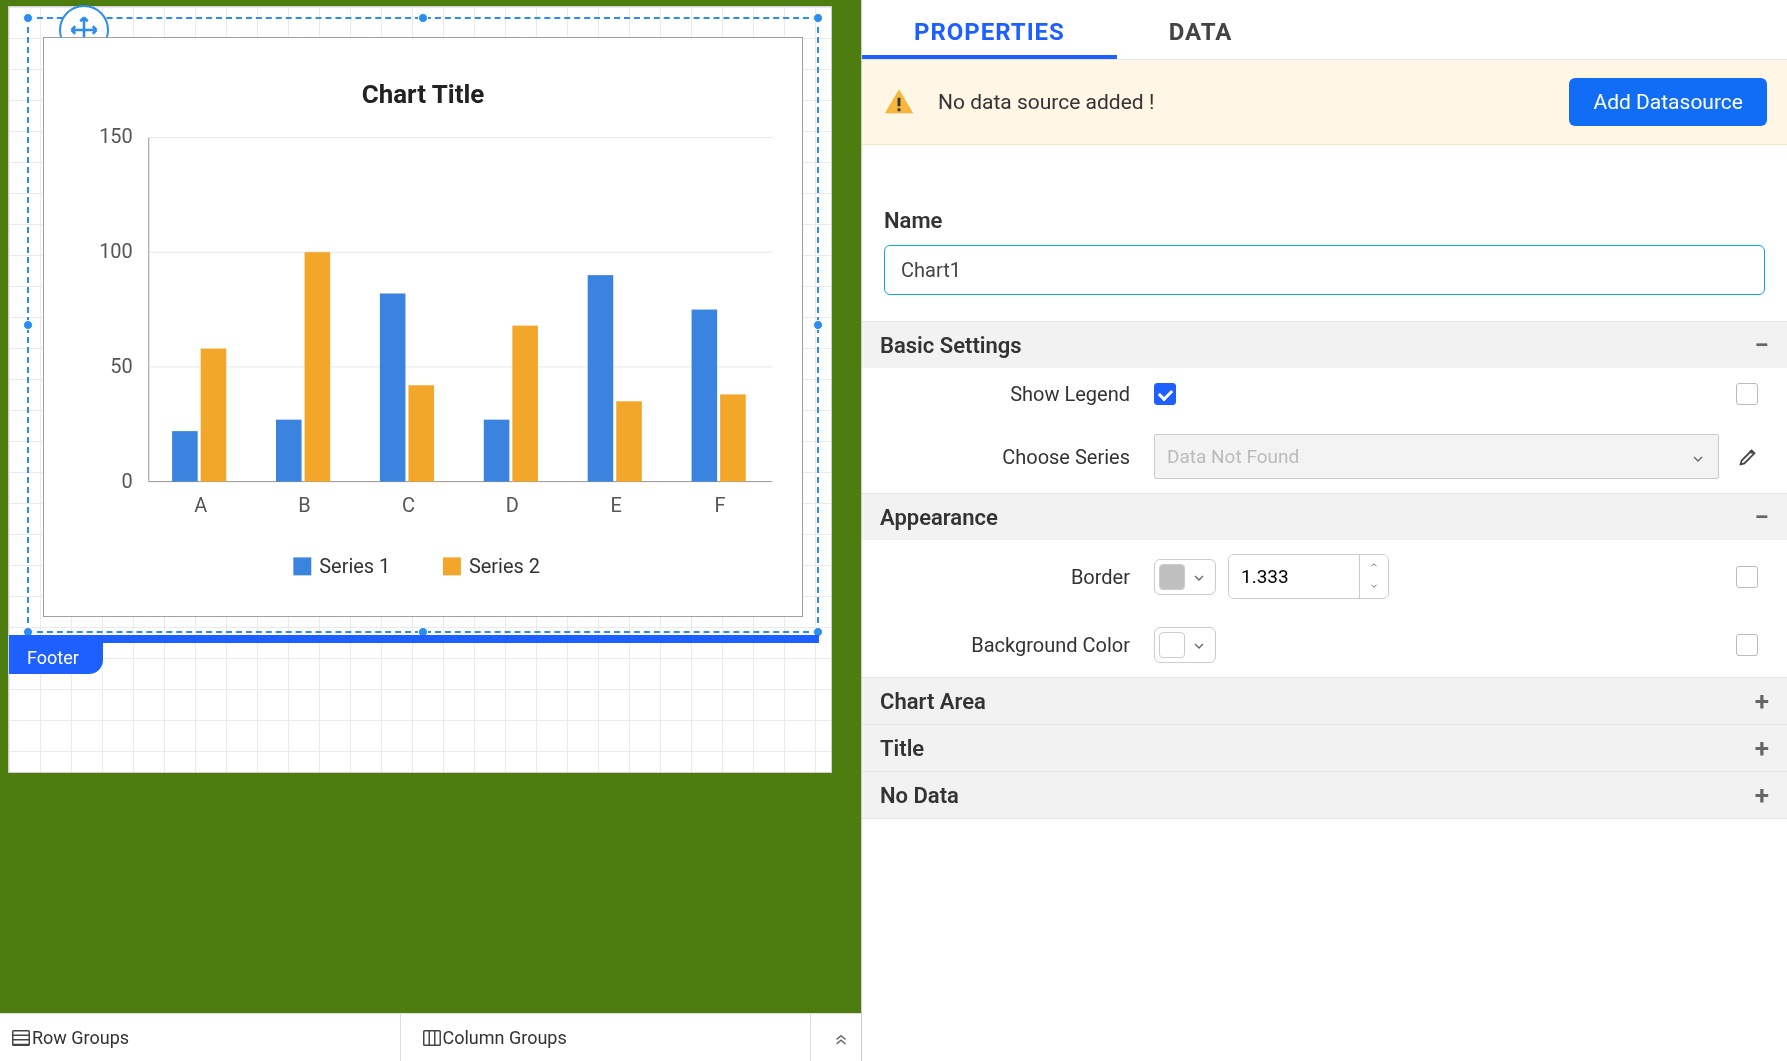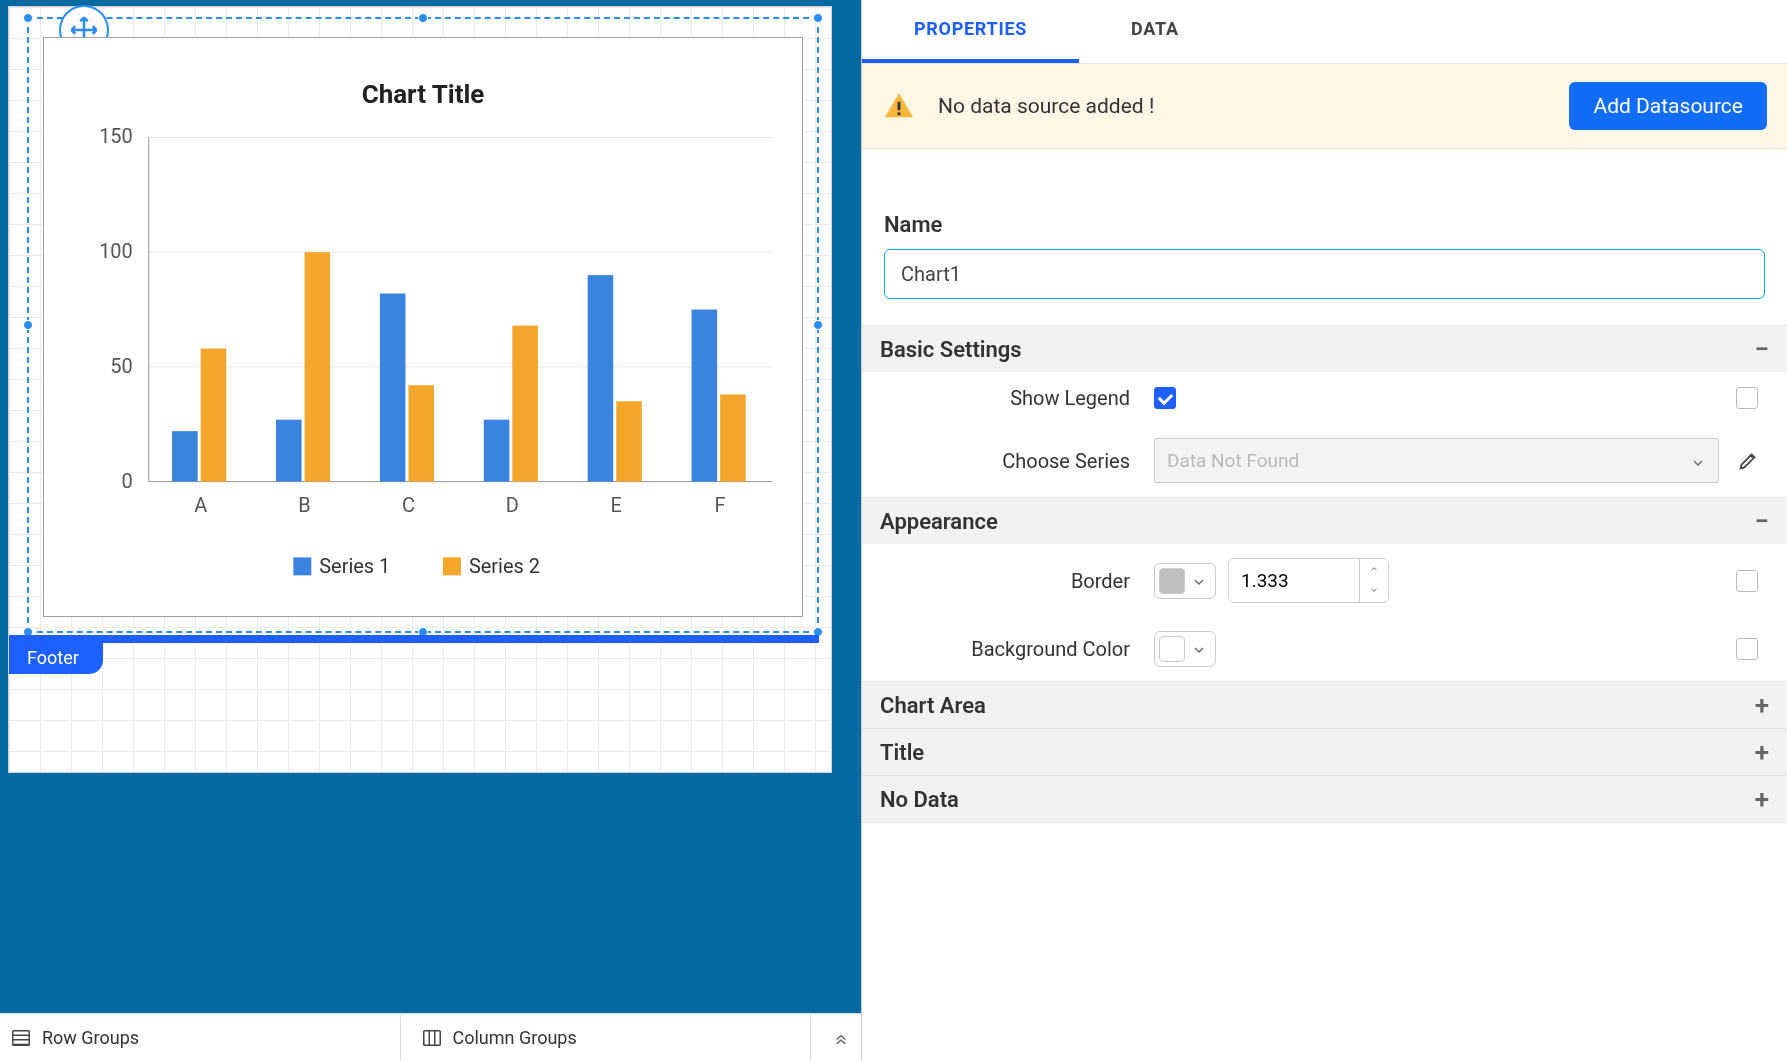--- a/index.html
+++ b/index.html
@@ -3,21 +3,21 @@
 <meta charset="utf-8">
 <style>
   * { box-sizing: border-box; margin: 0; padding: 0; font-family: -apple-system, BlinkMacSystemFont, "Segoe UI", Roboto, Arial, sans-serif; }
   html, body { width: 100%; height: 100%; }
   body { display: flex; font-size: 18px; color: #333; }
 
   
   .canvas-pane {
     width: 862px;
     height: 100%;
-    background: #0369a1;
+    background: #4d7c0f;
     display: flex;
     flex-direction: column;
     border-right: 1px solid #ccc;
   }
   .canvas-scroll {
     flex: 1;
     padding: 6px 8px;
     overflow: hidden;
   }
   .design-surface {
@@ -87,40 +87,40 @@
 
   
   .groups-bar {
     height: 48px;
     background: #fff;
     border-top: 1px solid #ddd;
     display: flex;
     align-items: center;
     gap: 10px;
   }
-  .groups-sect { flex: 1; display: flex; align-items: center; gap: 10px; padding-left: 10px; border-right: 1px solid #ddd; height: 100%; }
+  .groups-sect { flex: 1; display: flex; align-items: center; padding-left: 10px; border-right: 1px solid #ddd; height: 100%; }
   .groups-sect:last-child { border-right: none; }
   .groups-sect svg { width: 22px; height: 22px; fill: none; stroke: #444; stroke-width: 1.6; }
   .groups-collapse { width: 40px; display: flex; align-items: center; justify-content: center; }
 
   
   .props-pane {
     flex: 1;
     display: flex;
     flex-direction: column;
     background: #fff;
     overflow-y: auto;
   }
   .tabs {
     display: flex;
     border-bottom: 1px solid #e5e5e5;
   }
   .tab {
-    padding: 18px 52px 20px;
-    font-size: 18px;
+    padding: 18px 52px 9px;
+    font-size: 24px;
     font-weight: 700;
     letter-spacing: 0.04em;
     color: #444;
     cursor: pointer;
     border-bottom: 4px solid transparent;
   }
   .tab.active { color: #1e5fff; border-bottom-color: #1e5fff; }
 
   .data-warning {
     display: flex; align-items: center;

